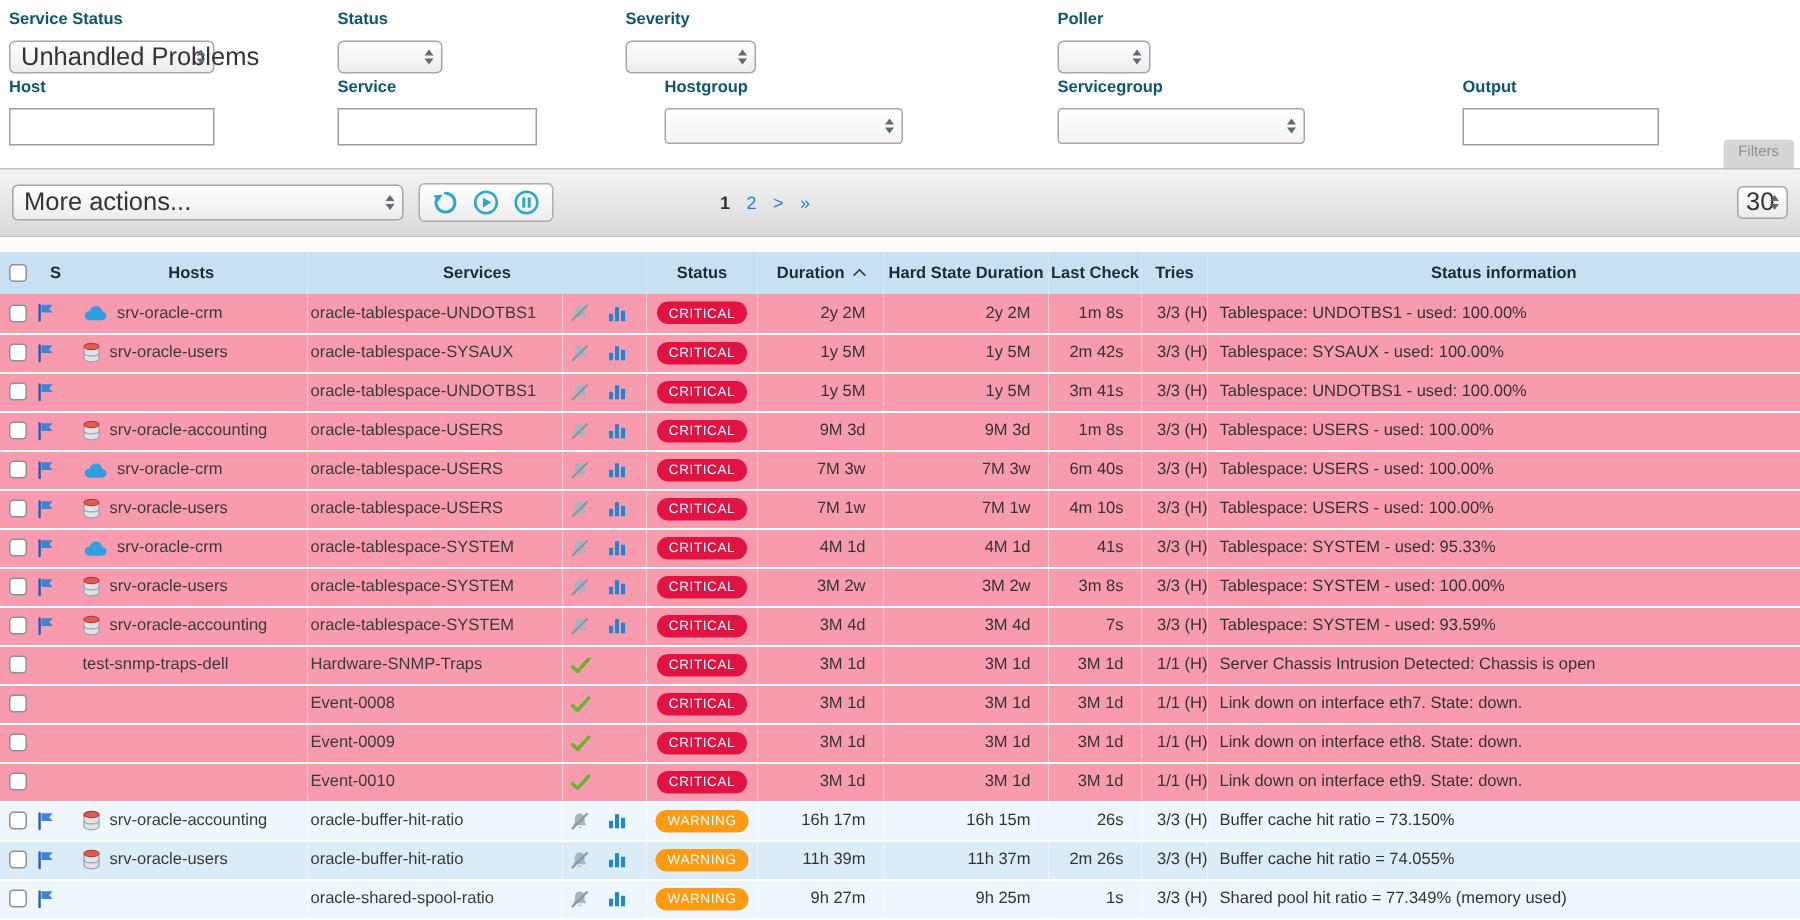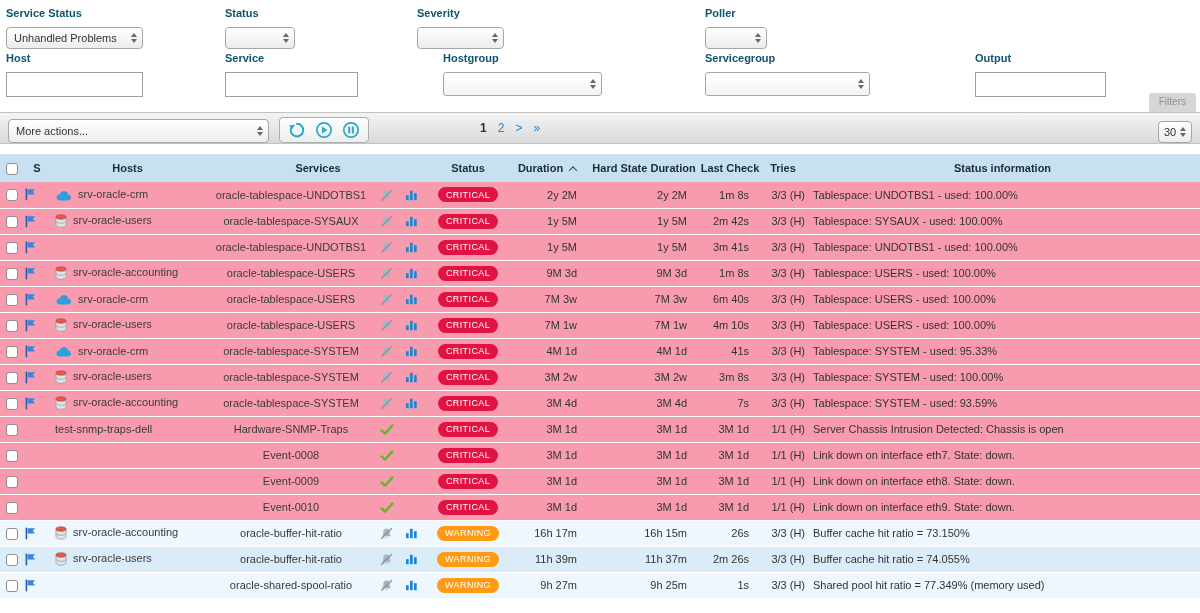--- a/index.html
+++ b/index.html
@@ -6,38 +6,38 @@
   html,body{background:#fff}
   body{width:1200px;font-family:"Liberation Sans",sans-serif;-webkit-font-smoothing:antialiased}
   .page{position:relative;width:1200px}
 
   
   .filter-panel{position:relative;height:112px;background:#fff}
   .ff{position:absolute;top:7px}
   .ff.row2{top:52px}
   .flabel{font-size:11px;font-weight:bold;color:#0e5570;margin-bottom:8px;white-space:nowrap}
   .fselect{position:relative;height:22px;border:1px solid #a6a6a6;border-radius:4px;
-    background:linear-gradient(#ffffff,#ececec);font-size:11px;color:#333;
+    background:linear-gradient(#ffffff,#ececec);font-size:17px;color:#333;
     display:flex;align-items:center;padding:0 20px 0 7px;cursor:default;white-space:nowrap}
   .fselect.squared{border-radius:3px;background:linear-gradient(#ffffff,#f3f3f3)}
   .row2 .fselect{height:24px}
   .finput{display:block;height:25px;border:1px solid #9f9f9f;border-radius:0;background:#fff;
     font-size:11px;padding:0 5px;font-family:"Liberation Sans",sans-serif;width:100%}
   .sel-arrows{position:absolute;right:5px;top:50%;transform:translateY(-50%);
     display:flex;flex-direction:column;gap:2px}
   .sel-arrows i{display:block;width:0;height:0;border-left:3.5px solid transparent;border-right:3.5px solid transparent}
   .sel-arrows .up{border-bottom:4px solid #5e6a72}
   .sel-arrows .down{border-top:4px solid #5e6a72}
   .filters-tab{position:absolute;right:4px;top:93px;height:21px;padding:2px 10px;background:#d6d6d6;
     border-radius:3px;color:#8f8f8f;font-size:10px;line-height:13px;cursor:pointer}
 
   
-  .toolbar{position:relative;height:32px;background:linear-gradient(#f4f4f4,#d9d9d9);
+  .toolbar{position:relative;height:46px;background:linear-gradient(#f4f4f4,#d9d9d9);
     border-top:1px solid #c2c2c2;border-bottom:1px solid #c2c2c2;
-    display:flex;align-items:flex-end;padding:0 8px}
+    display:flex;align-items:center;padding:0 8px}
   .more-actions{width:261px;height:24px}
   .btn-group{margin-left:10px;display:flex;align-items:center;gap:9px;height:26px;
     border:1px solid #adadad;border-radius:4px;background:linear-gradient(#ffffff,#ededed);padding:0 8px}
   .tb-icon{display:inline-flex;cursor:pointer;line-height:0}
   .pagination{position:absolute;left:480px;top:0;height:100%;display:flex;align-items:center;gap:11px;font-size:12px}
   .pg-current{color:#333;font-weight:bold;cursor:default}
   .pg-link{color:#1c86d1;cursor:pointer}
   .page-size{margin-left:auto;width:34px;height:22px;padding:0 16px 0 5px}
 
   
@@ -48,21 +48,21 @@
   tbody tr{border-bottom:1px solid rgba(255,255,255,.45)}
   .row-critical td{background:#f99bae}
   .warn-a td{background:#eef7fd}
   .warn-b td{background:#d9ecf8}
   .c-check,.th-check{text-align:center}
   .checkbox{display:inline-block;width:12px;height:12px;border:1px solid #8f8f8f;border-radius:3px;background:#fff;vertical-align:middle;cursor:pointer}
   .c-s{text-align:center}
   .c-hostwrap{padding-left:5px;text-align:left}
   .c-hostwrap .ic{display:inline-block;vertical-align:middle;margin-right:6px;line-height:0}
   .host-name,.svc-name{color:#3a3a3a;cursor:pointer}
-  .c-svc{padding-left:2px;text-align:center}
+  .c-svc{padding-left:2px;text-align:left}
   .c-icons{padding-left:5px;text-align:left}
   .c-icons .ic{display:inline-block;vertical-align:middle;margin-right:12px;line-height:0;cursor:pointer}
   .c-status{text-align:center}
   .badge{display:inline-block;min-width:60px;padding:2.5px 8px;border-radius:9px;
     font-size:9px;font-weight:normal;letter-spacing:.4px;color:#fff;text-align:center}
   .b-crit{background:#e01343}
   .b-warn{background:#ff9a13}
   .c-dur,.c-hard,.c-last{text-align:right;padding-right:12px}
   .c-tries{text-align:right;padding-left:2px}
   .c-info{text-align:left;padding-left:8px}

